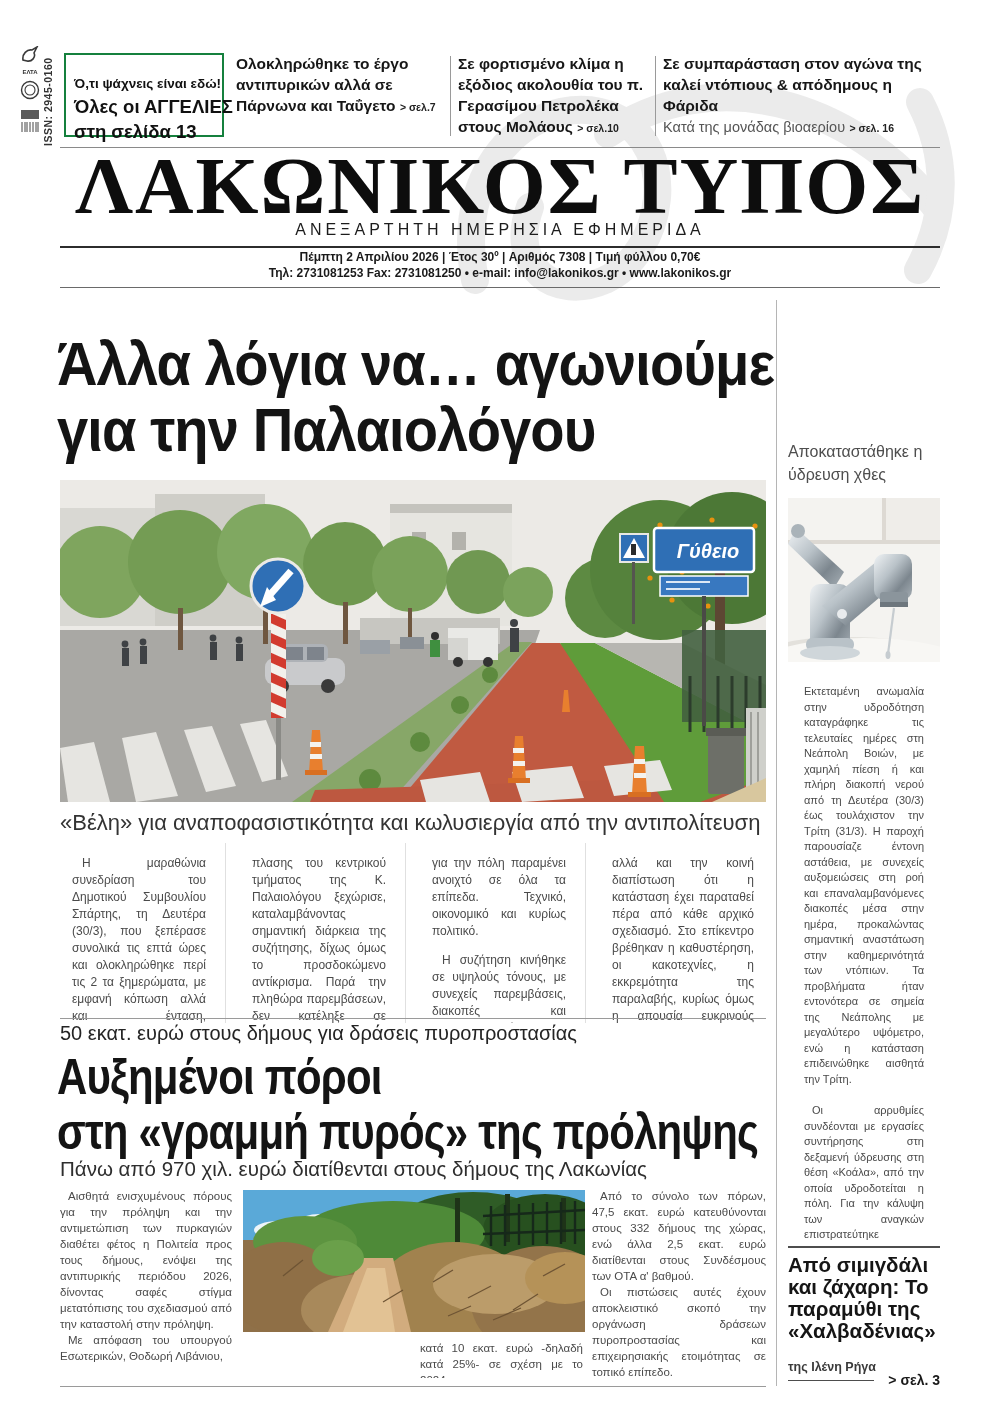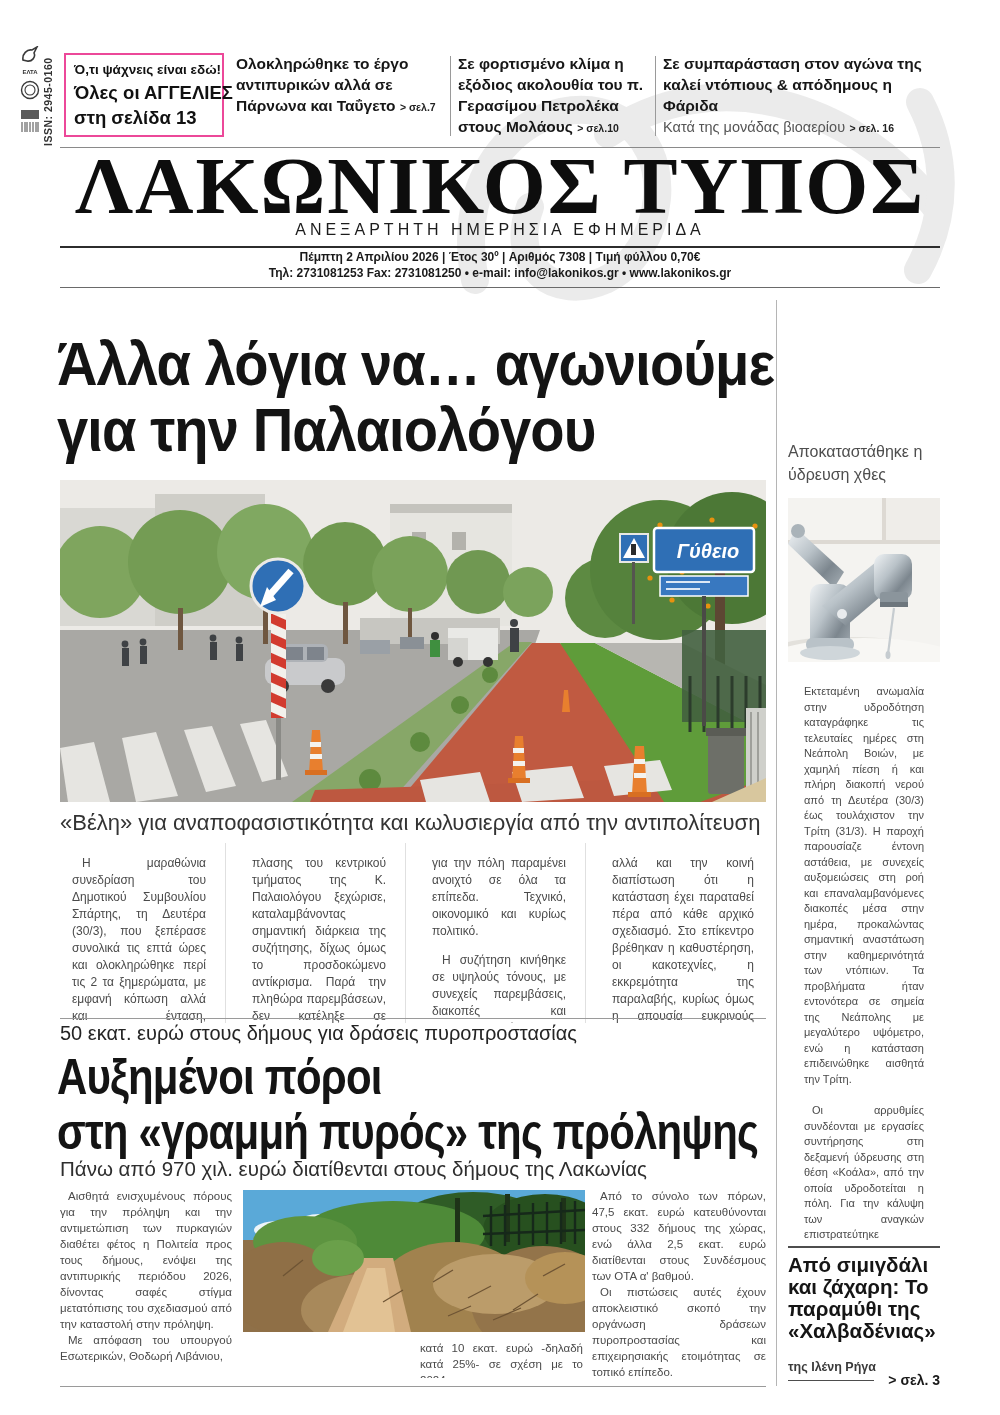--- a/index.html
+++ b/index.html
@@ -7,21 +7,21 @@
         font-family:"Liberation Sans", sans-serif;color:#111;}
   .abs{position:absolute;}
   .rule{position:absolute;background:#8a8a8a;height:1px;}
   .vrule{position:absolute;background:#9a9a9a;width:1px;}
 
   
   .issn-col{left:20px;top:46px;width:40px;height:100px;}
   .issn-text{position:absolute;left:22px;top:0;height:100px;writing-mode:vertical-rl;transform:rotate(180deg);
              font-size:10.5px;font-weight:bold;color:#333;letter-spacing:.5px;}
   .mini-logo{position:absolute;left:0;width:20px;text-align:center;color:#444;}
-  .classifieds{left:64px;top:53px;width:160px;height:84px;border:2px solid #ec4899;padding:5px 8px;box-sizing:border-box;}
+  .classifieds{left:64px;top:53px;width:160px;height:84px;border:2px solid #15803d;padding:19px 8px;box-sizing:border-box;}
   .cl1{font-size:13.5px;font-weight:bold;line-height:20px;white-space:nowrap;}
   .cl2{font-size:18.5px;font-weight:bold;line-height:25px;white-space:nowrap;}
   .cl3{font-size:18.5px;font-weight:bold;line-height:25px;white-space:nowrap;}
   .teaser{font-size:15.5px;font-weight:bold;line-height:21px;color:#171717;}
   .teaser .pref{font-size:10.5px;font-weight:bold;color:#222;}
   .teaser-sub{font-size:14.5px;font-weight:400;color:#555;}
   .t1{left:236px;top:53px;width:208px;}
   .t2{left:458px;top:53px;width:192px;}
   .t3{left:663px;top:53px;width:278px;}
   .tdiv{top:56px;height:80px;}

